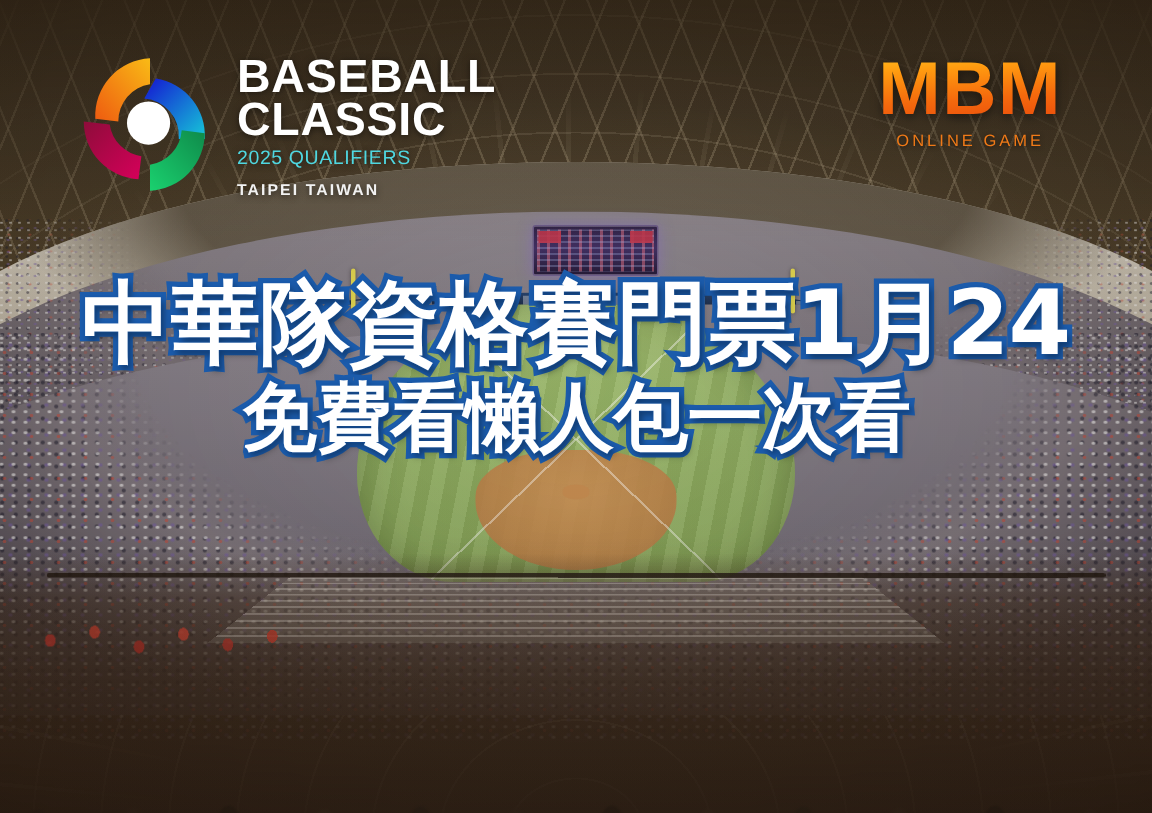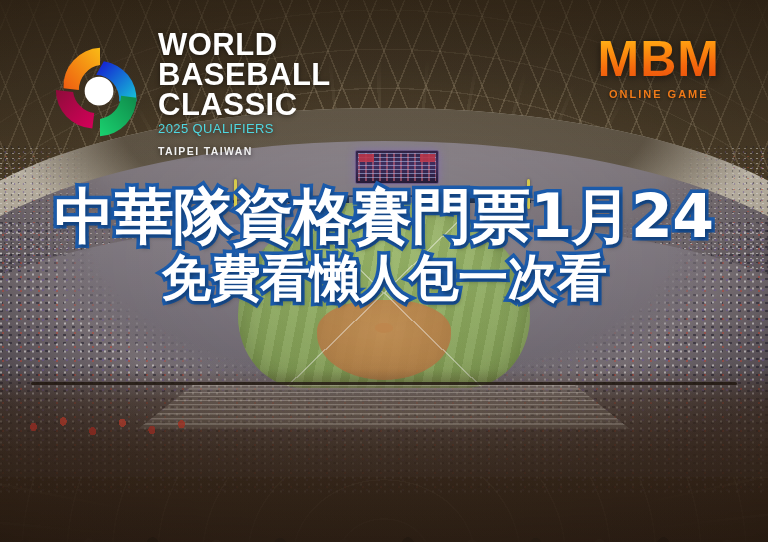--- a/index.html
+++ b/index.html
@@ -318,39 +318,39 @@
     font-weight:bold;
     font-size:10.5px;
     letter-spacing:1.4px;
     margin-top:11px;
     text-shadow: 0 1px 4px rgba(0,0,0,.55);
   }
 
   
   .mbm{
     position:absolute;
-    right:48px; top:34px;
+    right:60px; top:34px;
     text-align:center;
     z-index:12;
   }
   .mbm-mark{
     font-size:50px;
     font-weight:bold;
     letter-spacing:1px;
     line-height:1;
     background: linear-gradient(176deg, #ffc21e 0%, #ff9a10 26%, #f4690d 62%, #e8470b 100%);
     -webkit-background-clip:text; background-clip:text;
     color:transparent;
     -webkit-text-fill-color:transparent;
     filter: drop-shadow(0 2px 4px rgba(0,0,0,.55));
   }
   .mbm-sub{
     margin-top:4px;
     font-size:11px;
-    font-weight:bold;
+    font-weight:normal;
     letter-spacing:2px;
     color:#f07a18;
     text-shadow: 0 1px 3px rgba(0,0,0,.6);
   }
 
   
   .headline{
     position:absolute;
     left:0; right:0;
     top:184px;
@@ -453,21 +453,20 @@
         <path d="M58 20 A40 40 0 0 1 92 62 L74 62 A26 26 0 0 0 50 34 Z" fill="url(#gBl)" transform="translate(-4,4)"></path>
 
         <path d="M88 62 A40 40 0 0 1 50 102 L50 84 A26 26 0 0 0 72 60 Z" fill="url(#gGr)"></path>
 
         <path d="M44 100 A40 40 0 0 1 6 60 L24 62 A26 26 0 0 0 46 84 Z" fill="url(#gMg)" transform="translate(-2,-6)"></path>
 
         <circle cx="49" cy="55" r="15" fill="#ffffff"></circle>
       </svg>
     </span>
     <span class="wbc-words">
-      <span class="big">WORLD</span>
       <span class="big">BASEBALL</span>
       <span class="big">CLASSIC</span>
       <span class="qual">2025 QUALIFIERS</span>
       <span class="city">TAIPEI TAIWAN</span>
     </span>
   </div>
 
   <div class="mbm">
     <div class="mbm-mark">MBM</div>
     <div class="mbm-sub">ONLINE GAME</div>

